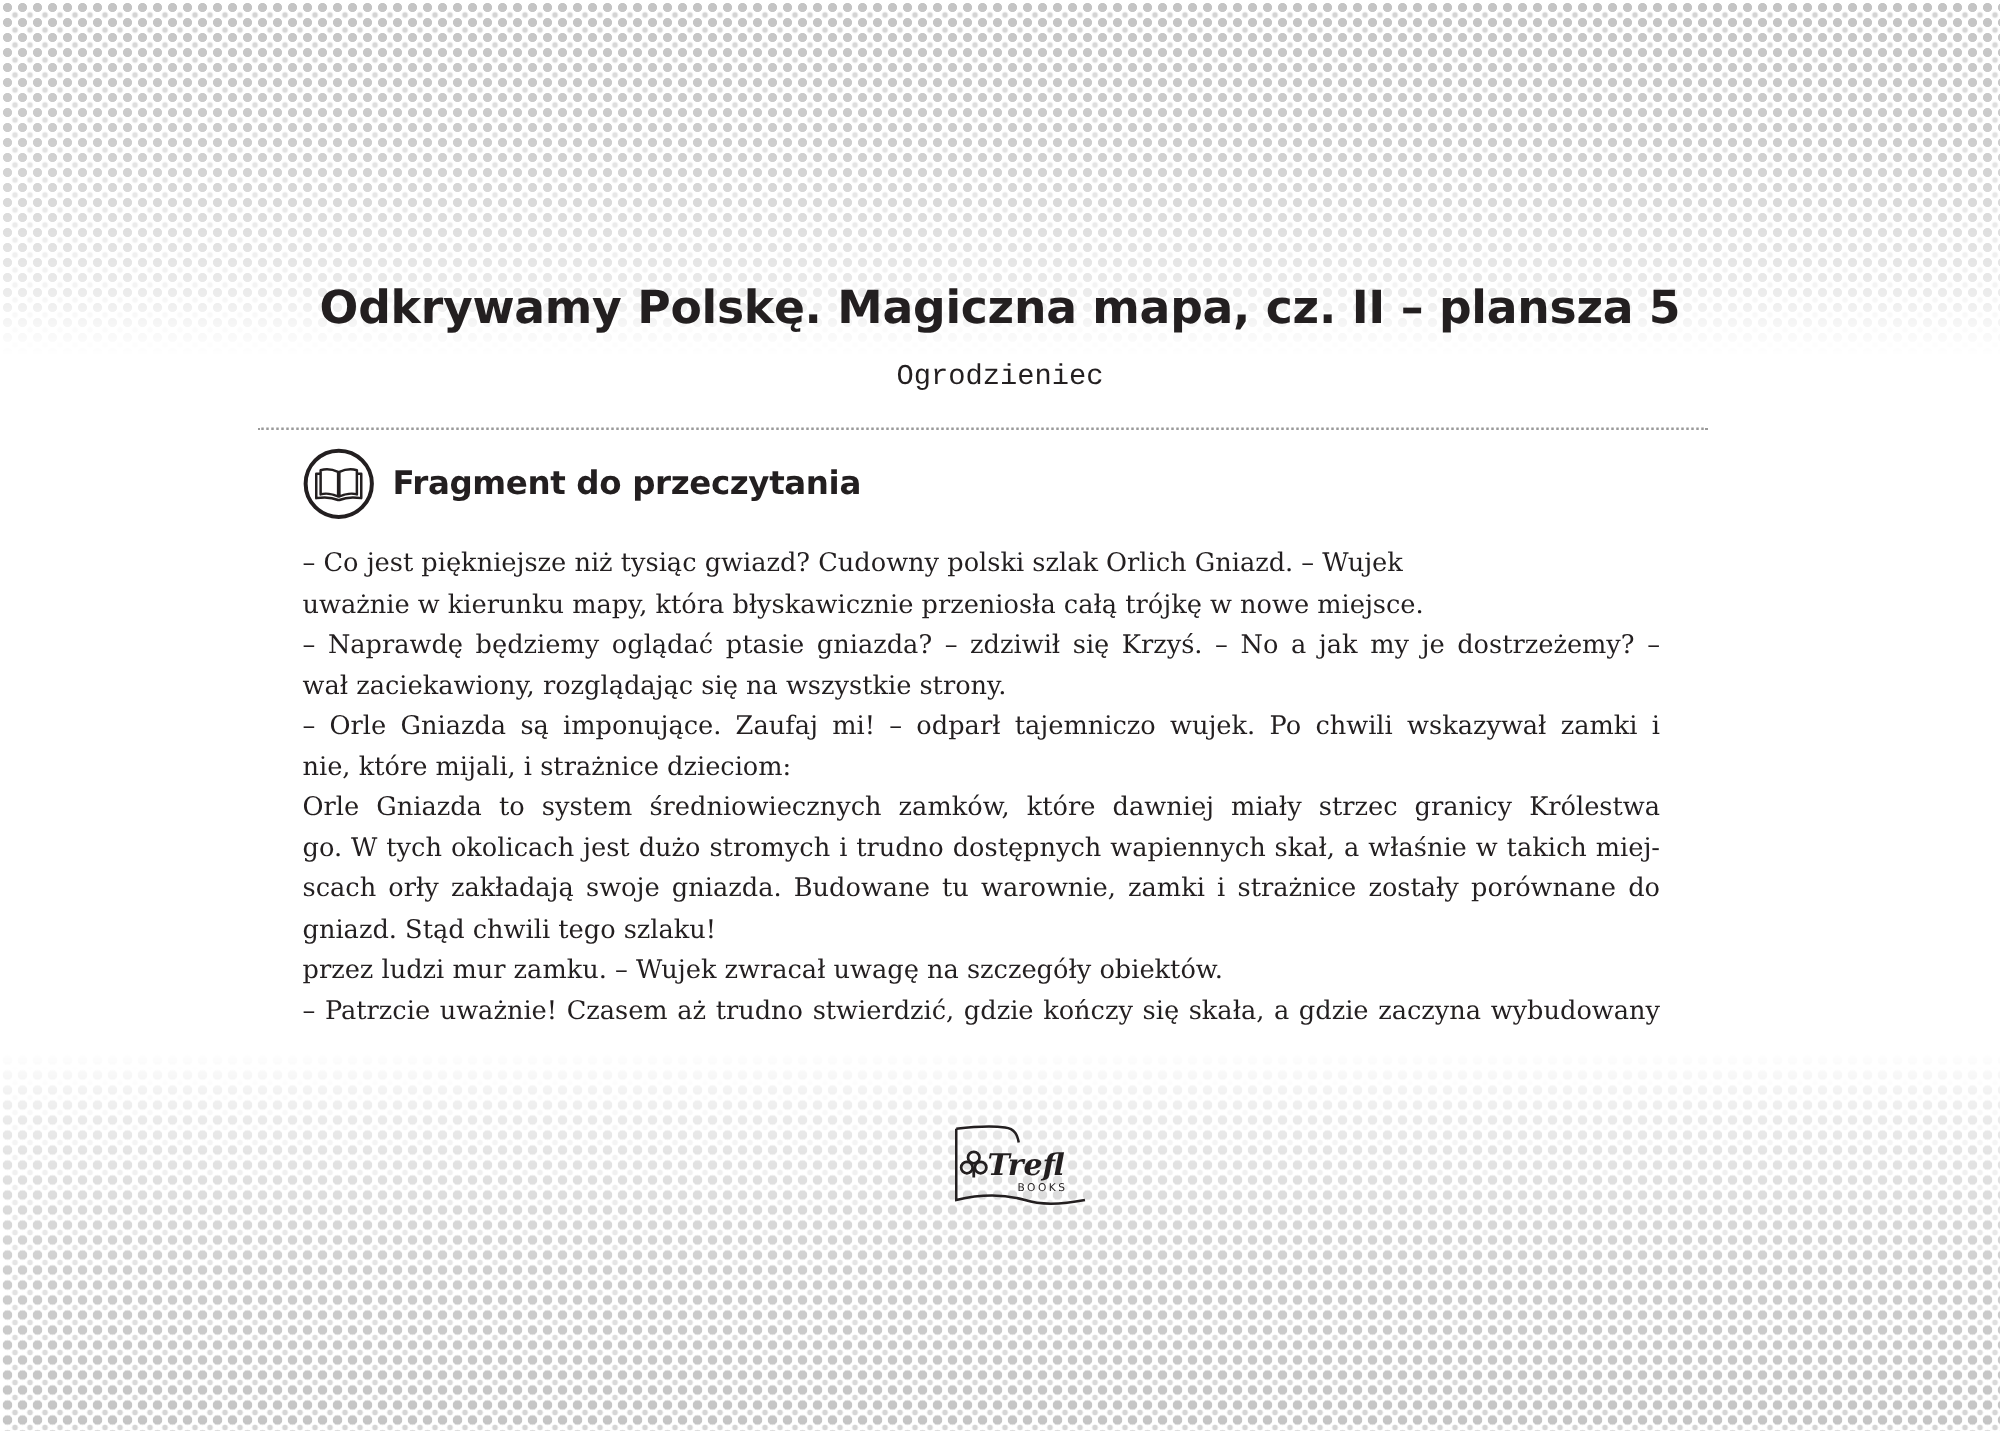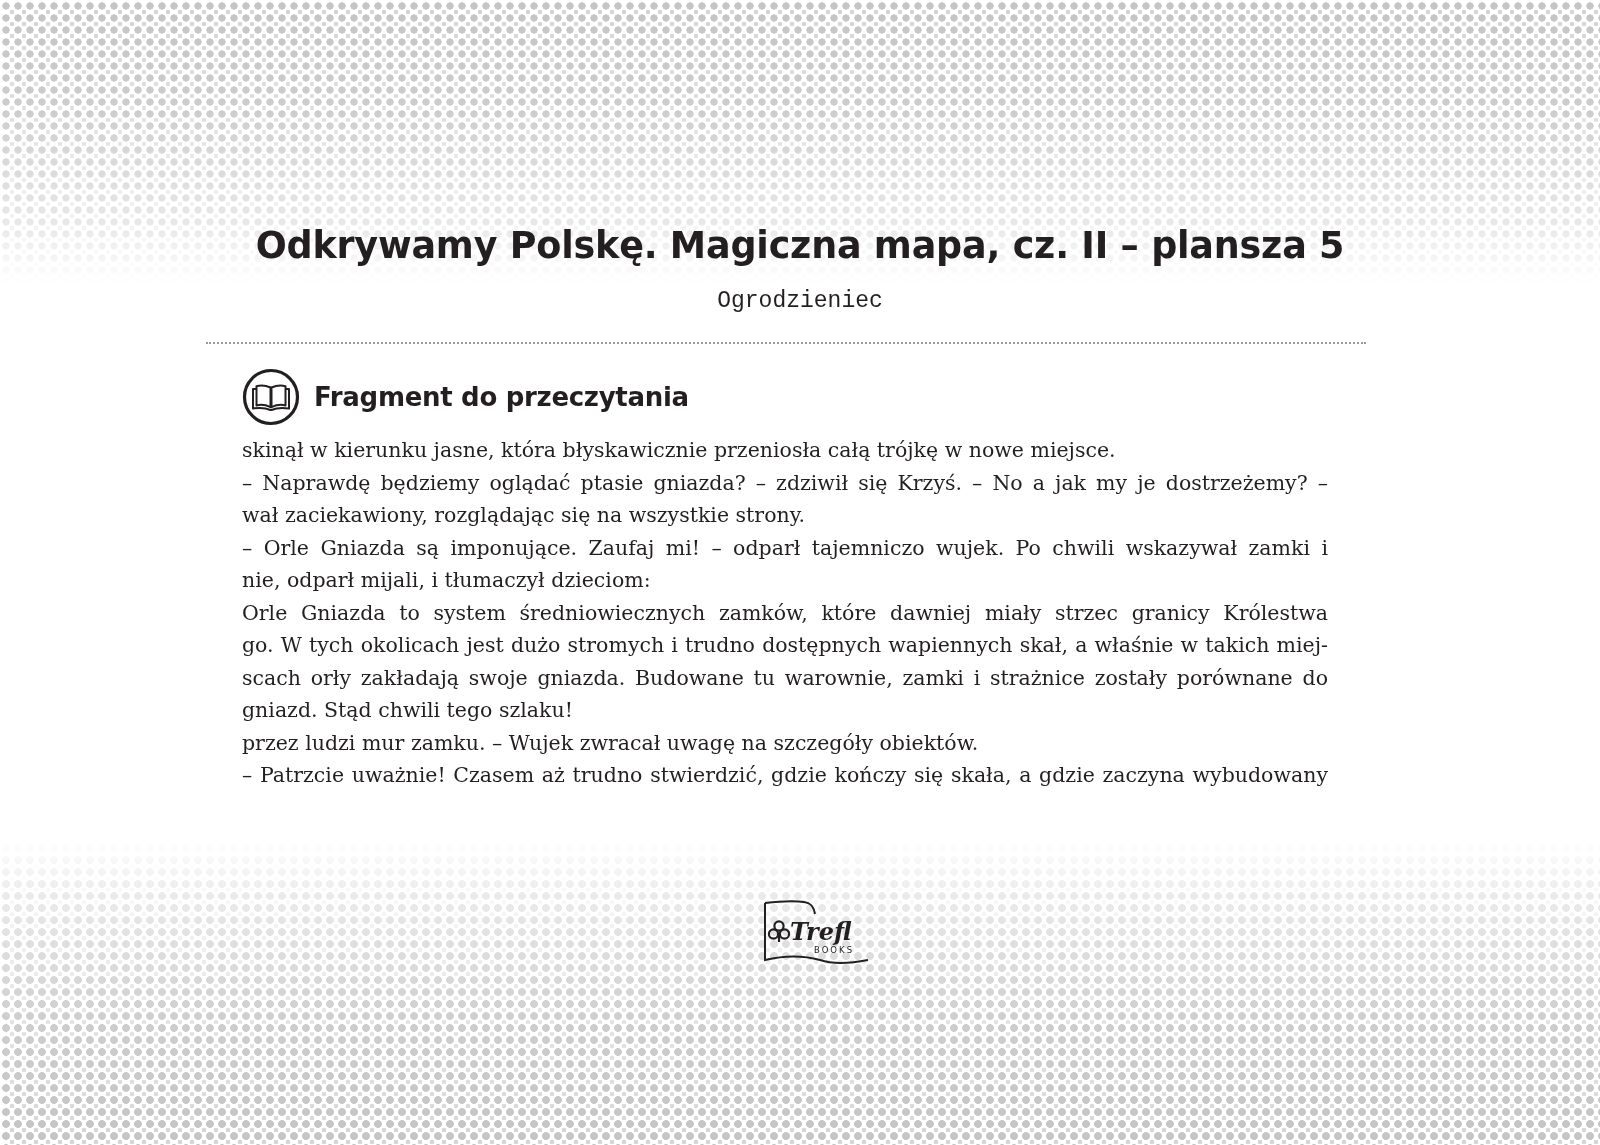--- a/index.html
+++ b/index.html
@@ -89,21 +89,21 @@
     .divider {
       position: absolute;
       left: 206px; top: 311px;
       width: 1160px;
       height: 0;
       border-top: 2.5px dotted #9a9a9a;
     }
 
     .section-header {
       position: absolute;
-      left: 242px; top: 336px;
+      left: 242px; top: 326px;
       height: 60px;
       display: flex;
       align-items: center;
     }
     .book-icon {
       width: 58px;
       height: 58px;
       display: block;
     }
     .section-title {
@@ -169,25 +169,26 @@
       <path d="M28.5 19.5 C24 17.5 18 17.2 14.5 18.2 L14.5 37.5 C18 36.5 24 37 28.5 39.2 Z" fill="none" stroke="#231f20" stroke-width="2" stroke-linejoin="round"></path>
 
       <path d="M29.5 19.5 C34 17.5 40 17.2 43.5 18.2 L43.5 37.5 C40 36.5 34 37 29.5 39.2 Z" fill="none" stroke="#231f20" stroke-width="2" stroke-linejoin="round"></path>
 
       <path d="M14.5 21 L11 21 L11 40.5 C17 39.5 24 40 28.5 42 L29.5 42 C34 40 41 39.5 47 40.5 L47 21 L43.5 21" fill="none" stroke="#231f20" stroke-width="2" stroke-linejoin="round"></path>
     </svg>
     <span class="section-title">Fragment do przeczytania</span>
   </div>
 
   <div class="body-text">
-    <span class="line left">skinął w kierunku jasne, która błyskawicznie przeniosła całą trójkę w nowe miejsce.</span>
+    <span class="line left">– Co jest piękniejsze niż tysiąc gwiazd? Cudowny polski szlak Orlich Gniazd. – Wujek</span>
+    <span class="line left">uważnie w kierunku mapy, która błyskawicznie przeniosła całą trójkę w nowe miejsce.</span>
     <span class="line justify">– Naprawdę będziemy oglądać ptasie gniazda? – zdziwił się Krzyś. – No a jak my je dostrzeżemy? – dopyty-</span>
     <span class="line left">wał zaciekawiony, rozglądając się na wszystkie strony.</span>
     <span class="line justify">– Orle Gniazda są imponujące. Zaufaj mi! – odparł tajemniczo wujek. Po chwili wskazywał zamki i warow-</span>
-    <span class="line left">nie, odparł mijali, i tłumaczył dzieciom:</span>
+    <span class="line left">nie, które mijali, i strażnice dzieciom:</span>
     <span class="line justify">Orle Gniazda to system średniowiecznych zamków, które dawniej miały strzec granicy Królestwa Polskie-</span>
     <span class="line justify">go. W tych okolicach jest dużo stromych i trudno dostępnych wapiennych skał, a właśnie w takich miej-</span>
     <span class="line justify">scach orły zakładają swoje gniazda. Budowane tu warownie, zamki i strażnice zostały porównane do orlich</span>
     <span class="line left">gniazd. Stąd chwili tego szlaku!</span>
     <span class="line left">przez ludzi mur zamku. – Wujek zwracał uwagę na szczegóły obiektów.</span>
     <span class="line justify">– Patrzcie uważnie! Czasem aż trudno stwierdzić, gdzie kończy się skała, a gdzie zaczyna wybudowany</span>
   </div>
 
   <svg class="logo" viewBox="0 0 110 72" xmlns="http://www.w3.org/2000/svg">
 

